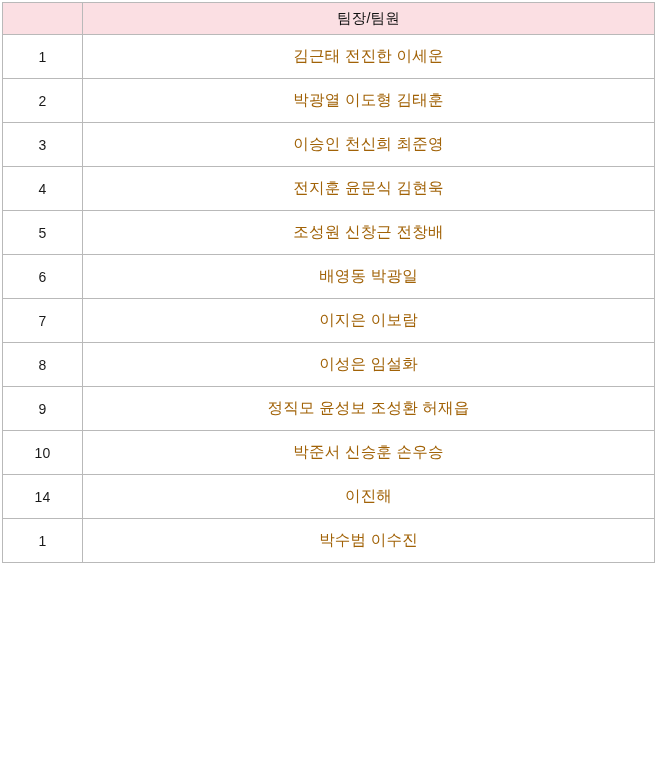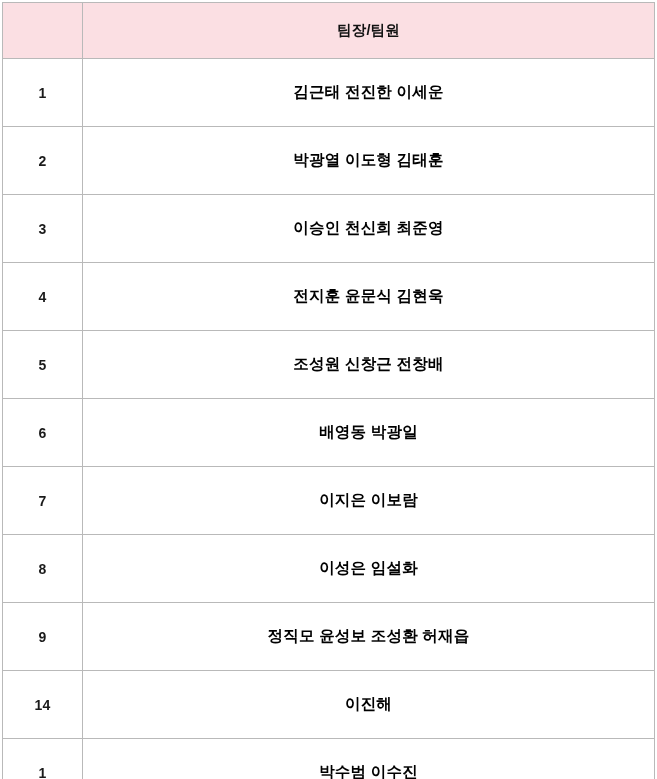--- a/index.html
+++ b/index.html
@@ -24,44 +24,44 @@
     border-collapse: collapse;
     width: 652px;
     table-layout: fixed;
   }
   table.roster col.idx { width: 80px; }
   table.roster col.name { width: 572px; }
 
   table.roster th,
   table.roster td {
     border: 1px solid #b9b9b9;
-    padding: 12px;
+    padding: 0;
     height: 43px;
     vertical-align: middle;
     text-align: center;
     font-size: 15px;
-    font-weight: bold;
+    font-weight: normal;
     letter-spacing: 0.2px;
   }
   table.roster thead th {
     background: #fbdfe3;
     height: 31px;
     font-size: 14.5px;
     color: #111;
   }
   table.roster thead th.idx-head {
     background: #fbdfe3;
   }
   table.roster tbody td.idx {
     font-size: 14px;
     color: #1a1a1a;
   }
   table.roster tbody td.name {
     font-size: 15.5px;
-    color: #000000;
+    color: #a16207;
   }
 </style>
 </head>
 <body>
 
 <div class="sheet">
   <table class="roster">
     <colgroup>
       <col class="idx">
       <col class="name">
@@ -103,20 +103,24 @@
       </tr>
       <tr>
         <td class="idx">8</td>
         <td class="name">이성은  임설화</td>
       </tr>
       <tr>
         <td class="idx">9</td>
         <td class="name">정직모  윤성보  조성환  허재읍</td>
       </tr>
       <tr>
+        <td class="idx">10</td>
+        <td class="name">박준서  신승훈  손우승</td>
+      </tr>
+      <tr>
         <td class="idx">14</td>
         <td class="name">이진해</td>
       </tr>
       <tr>
         <td class="idx">1</td>
         <td class="name">박수범  이수진</td>
       </tr>
     </tbody>
   </table>
 </div>

